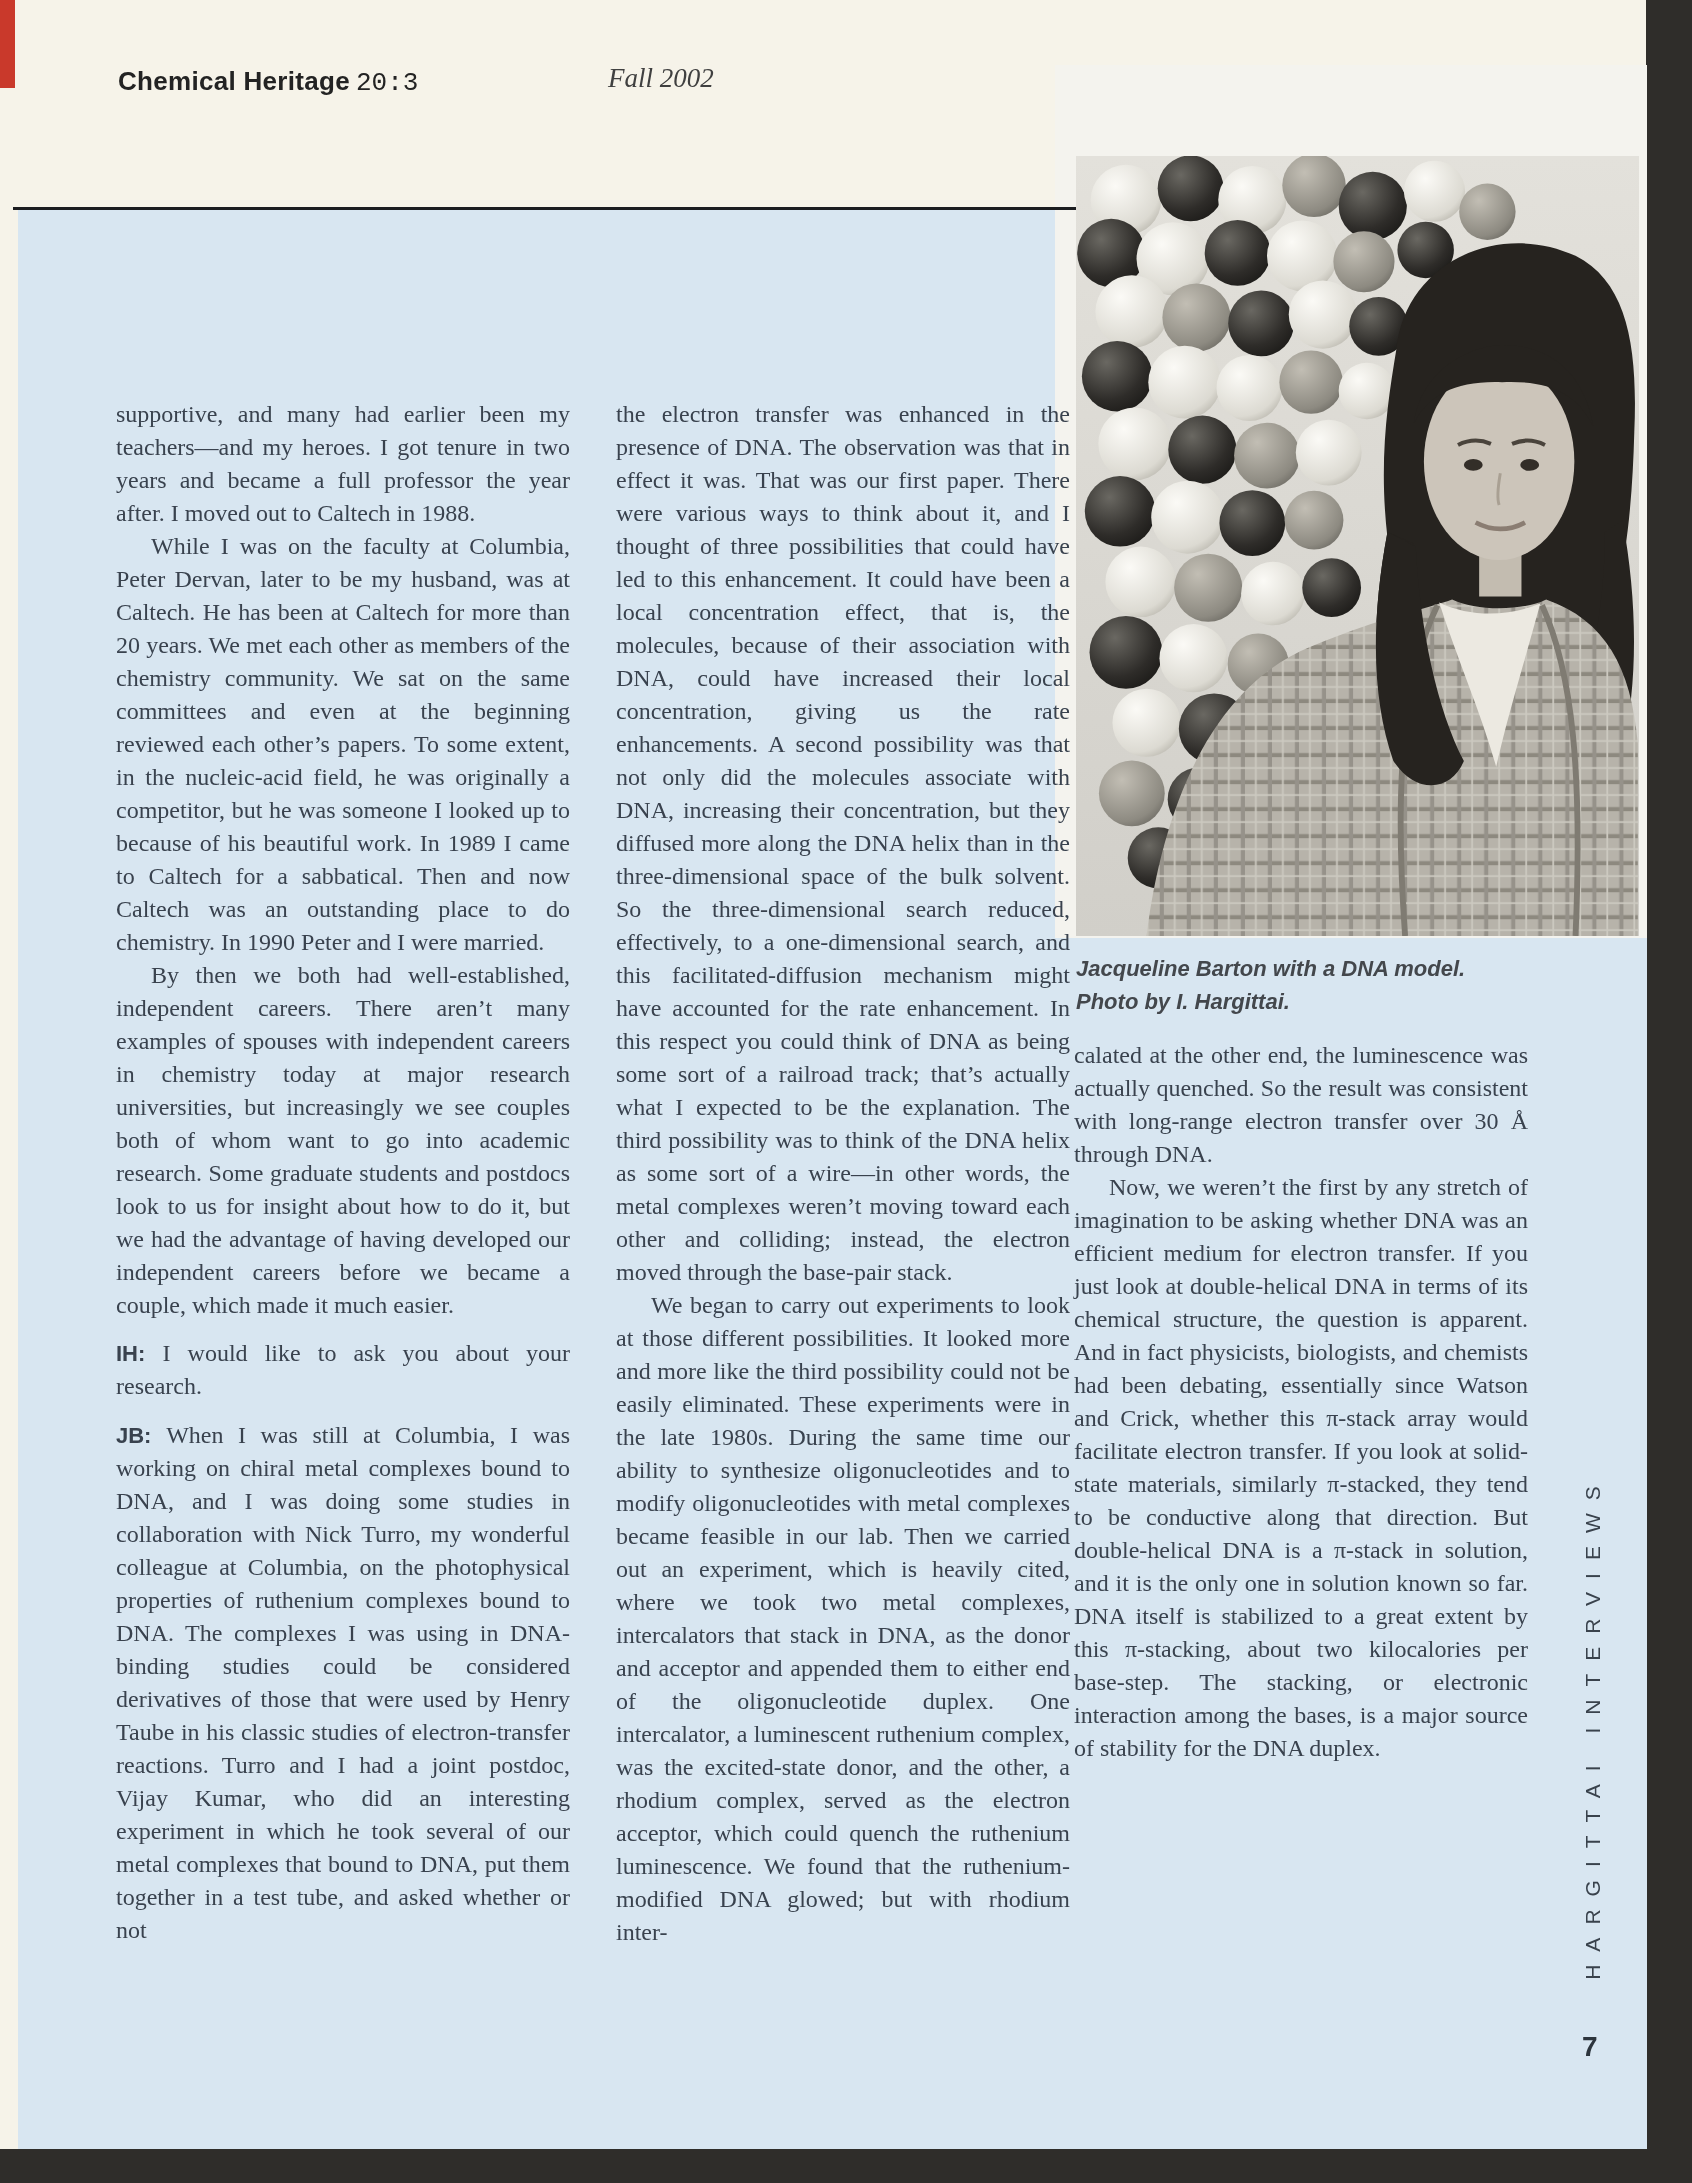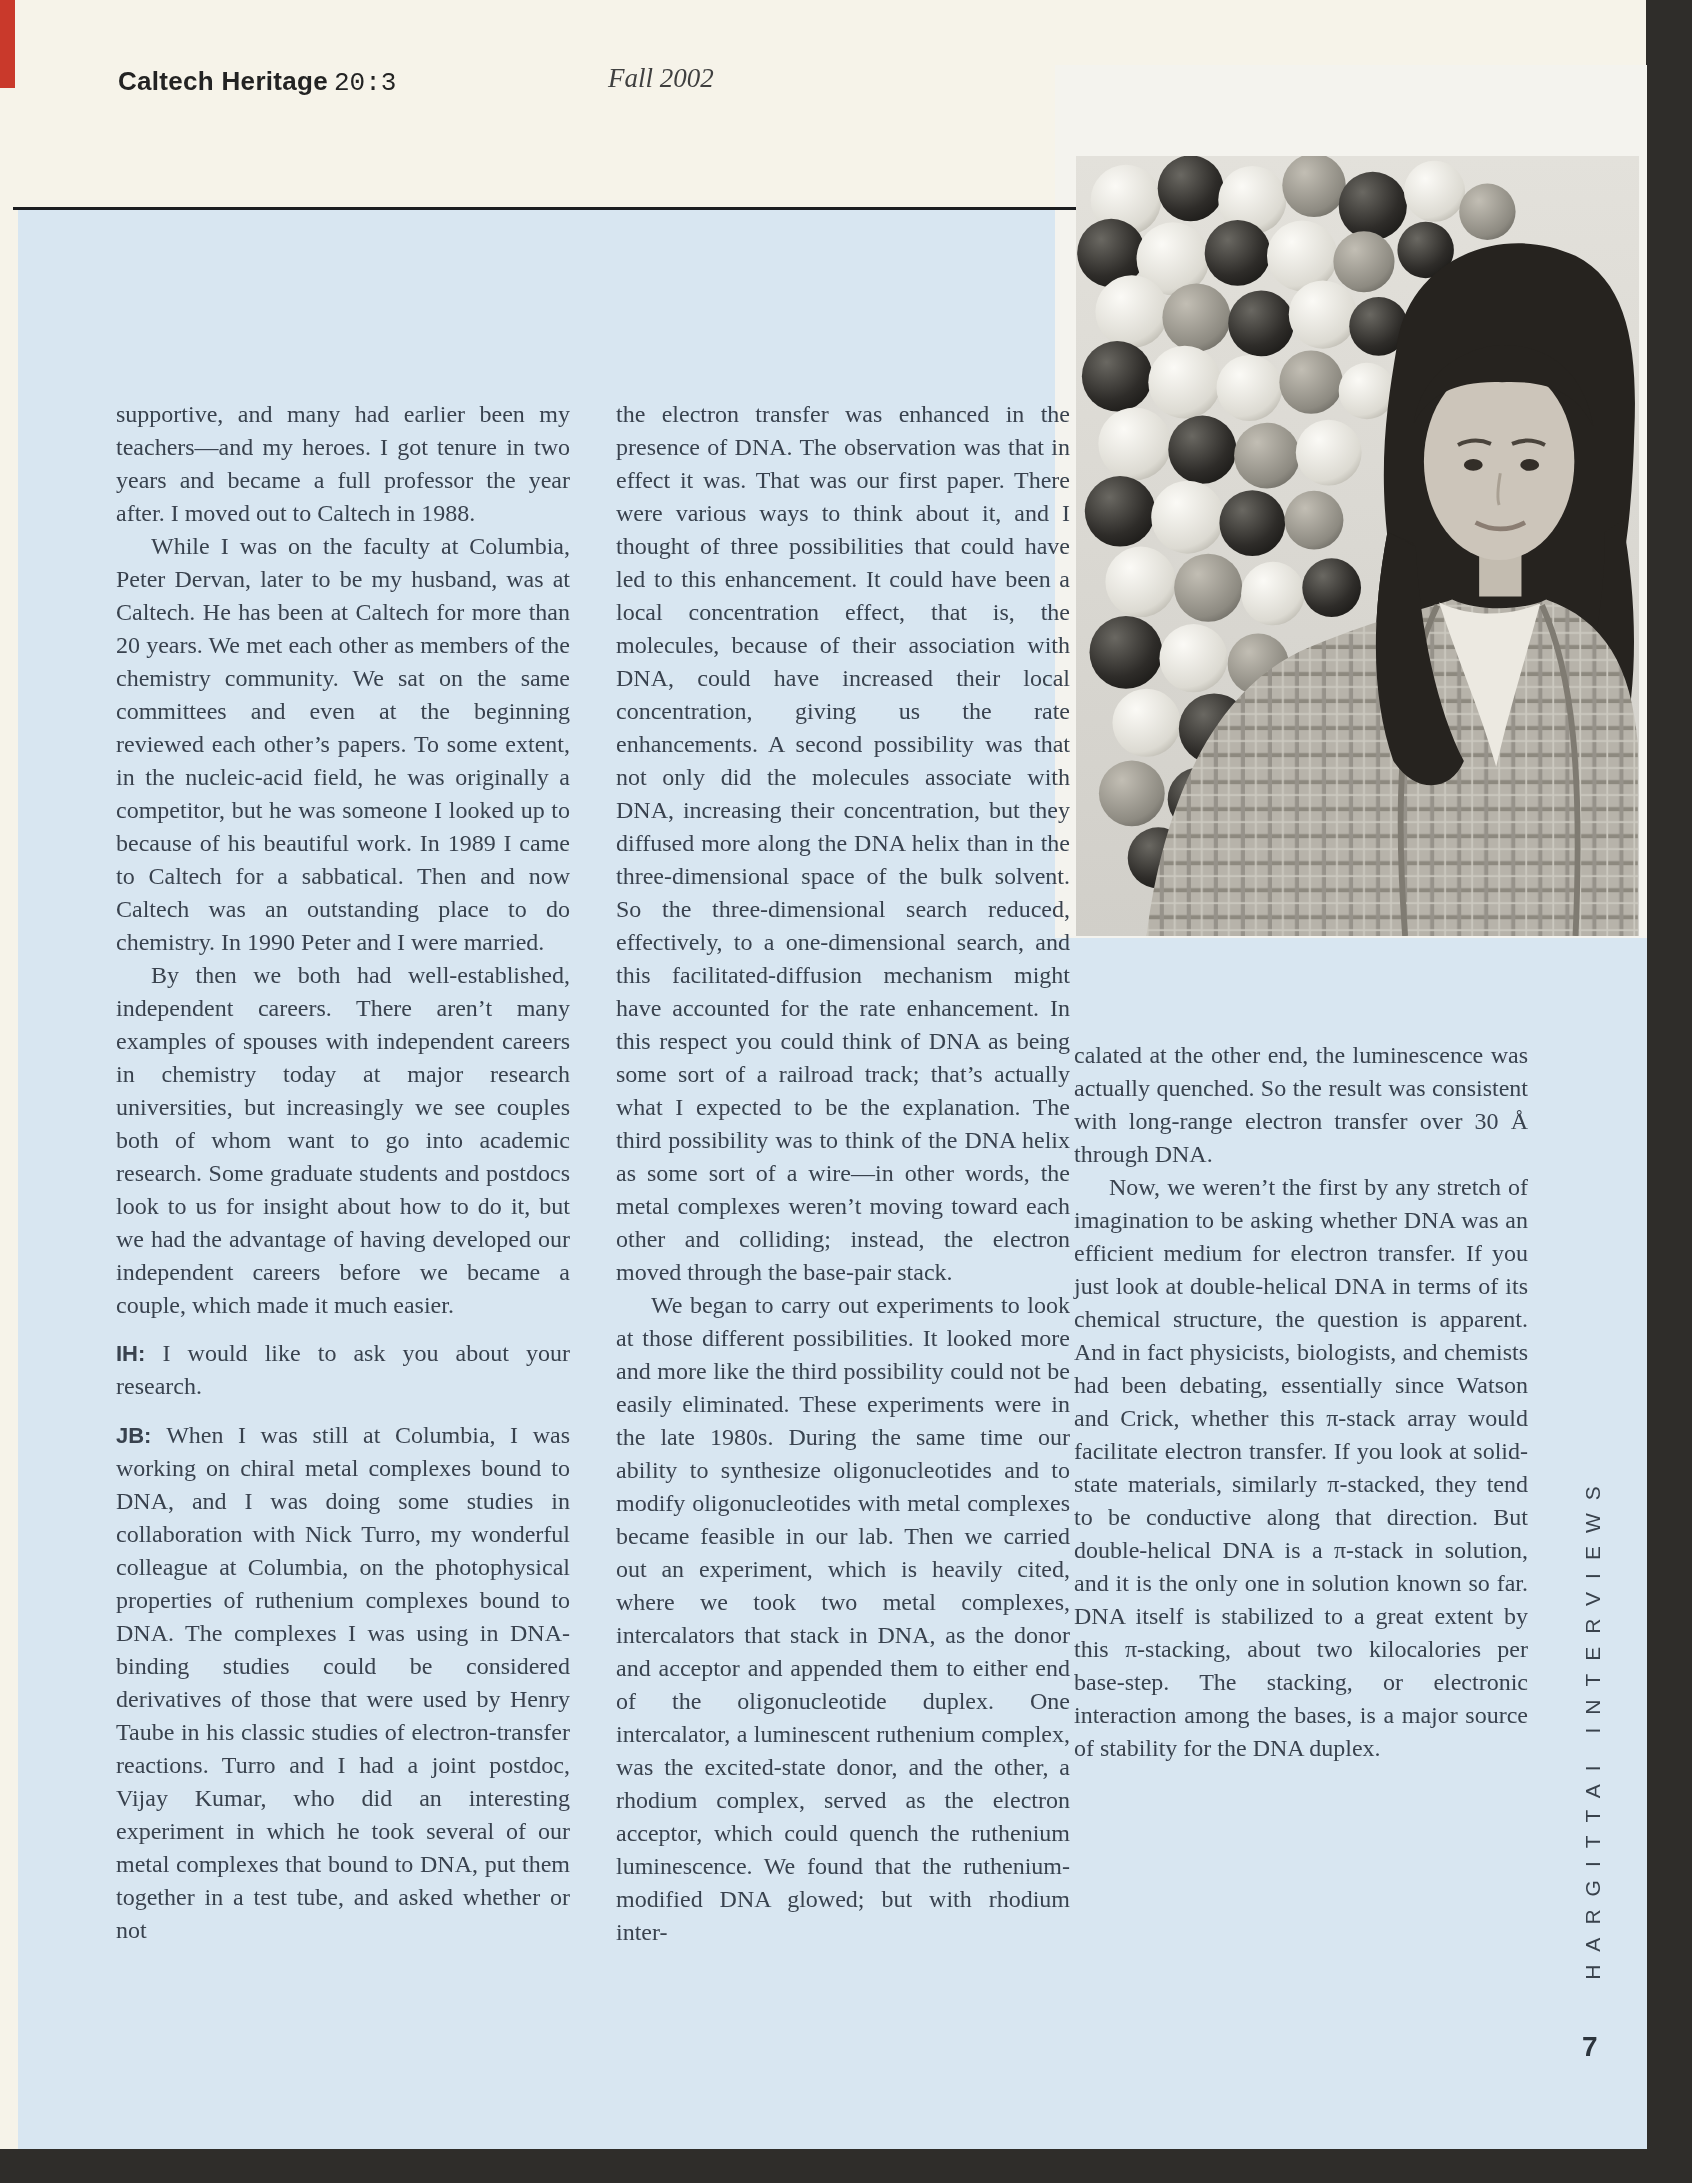--- a/index.html
+++ b/index.html
@@ -64,21 +64,21 @@
 <body>
 
 <div class="stage">
   <div class="page">
     <div class="blue-panel"></div>
     <div class="white-panel"></div>
     <div class="red-stripe"></div>
     <div class="header-rule"></div>
 
     <div class="header-mag">
-      <span class="mag-name">Caltech Heritage</span><span class="mag-issue">20:3</span>
+      <span class="mag-name">Chemical Heritage</span><span class="mag-issue">20:3</span>
     </div>
     <div class="header-season">Fall 2002</div>
 
     <div class="photo">
       <svg viewBox="0 0 958 1328" preserveAspectRatio="none">
         <defs>
           <linearGradient id="wall" x1="0" y1="0" x2="0" y2="1">
             <stop offset="0" stop-color="#e3e1db"></stop>
               <stop offset="1" stop-color="#d1cfc9"></stop>
           </linearGradient>
@@ -169,20 +169,24 @@
           <path d="M680 624 Q722 646 764 624" stroke="#8a7d72" stroke-width="8" fill="none"></path>
           <path d="M120 1328 C150 1090 240 900 400 835 C520 785 600 770 640 755 C680 775 760 775 800 755 C900 790 945 870 956 1000 L956 1328 Z" fill="url(#plaid)"></path>
           <path d="M618 760 C650 860 690 950 715 1040 C735 950 765 855 790 762 C735 785 670 785 618 760 Z" fill="#ece9e1"></path>
           <path d="M615 765 C560 880 540 1050 560 1328" stroke="#7f7b72" stroke-width="10" fill="none"></path>
           <path d="M793 765 C845 880 862 1050 850 1328" stroke="#7f7b72" stroke-width="10" fill="none"></path>
           <path d="M530 640 C500 800 505 930 540 1030 C580 1090 640 1080 660 1030 C615 945 585 805 578 665 Z" fill="#26231f"></path>
         </g>
       </svg>
     </div>
 
+    <div class="caption">
+      <div>Jacqueline Barton with a DNA model.</div>
+      <div>Photo by I. Hargittai.</div>
+    </div>
 
     <div class="col col-1">
         <p class="">supportive, and many had earlier been my teachers—and my heroes. I got tenure in two years and became a full professor the year after. I moved out to Caltech in 1988.</p>
         <p class="indent ">While I was on the faculty at Columbia, Peter Dervan, later to be my husband, was at Caltech. He has been at Caltech for more than 20 years. We met each other as members of the chemistry community. We sat on the same committees and even at the beginning reviewed each other’s papers. To some extent, in the nucleic-acid field, he was originally a competitor, but he was someone I looked up to because of his beautiful work. In 1989 I came to Caltech for a sabbatical. Then and now Caltech was an outstanding place to do chemistry. In 1990 Peter and I were married.</p>
         <p class="indent ">By then we both had well-established, independent careers. There aren’t many examples of spouses with independent careers in chemistry today at major research universities, but increasingly we see couples both of whom want to go into academic research. Some graduate students and postdocs look to us for insight about how to do it, but we had the advantage of having developed our independent careers before we became a couple, which made it much easier.</p>
         <p class="gap"><span class="speaker">IH: </span>I would like to ask you about your research.</p>
         <p class="gap"><span class="speaker">JB: </span>When I was still at Columbia, I was working on chiral metal complexes bound to DNA, and I was doing some studies in collaboration with Nick Turro, my wonderful colleague at Columbia, on the photophysical properties of ruthenium complexes bound to DNA. The complexes I was using in DNA-binding studies could be considered derivatives of those that were used by Henry Taube in his classic studies of electron-transfer reactions. Turro and I had a joint postdoc, Vijay Kumar, who did an interesting experiment in which he took several of our metal complexes that bound to DNA, put them together in a test tube, and asked whether or not</p>
       </div>
     <div class="col col-2">
         <p class="">the electron transfer was enhanced in the presence of DNA. The observation was that in effect it was. That was our first paper. There were various ways to think about it, and I thought of three possibilities that could have led to this enhancement. It could have been a local concentration effect, that is, the molecules, because of their association with DNA, could have increased their local concentration, giving us the rate enhancements. A second possibility was that not only did the molecules associate with DNA, increasing their concentration, but they diffused more along the DNA helix than in the three-dimensional space of the bulk solvent. So the three-dimensional search reduced, effectively, to a one-dimensional search, and this facilitated-diffusion mechanism might have accounted for the rate enhancement. In this respect you could think of DNA as being some sort of a railroad track; that’s actually what I expected to be the explanation. The third possibility was to think of the DNA helix as some sort of a wire—in other words, the metal complexes weren’t moving toward each other and colliding; instead, the electron moved through the base-pair stack.</p>

